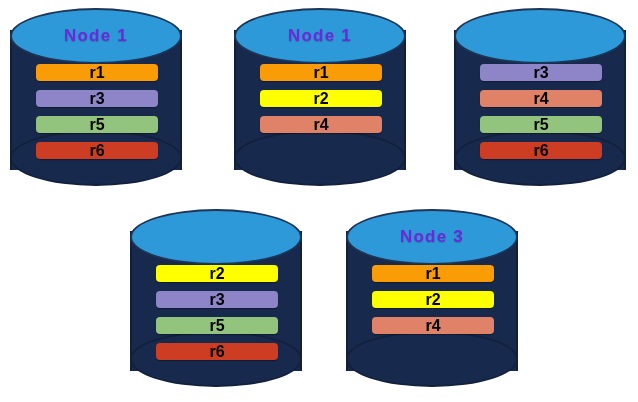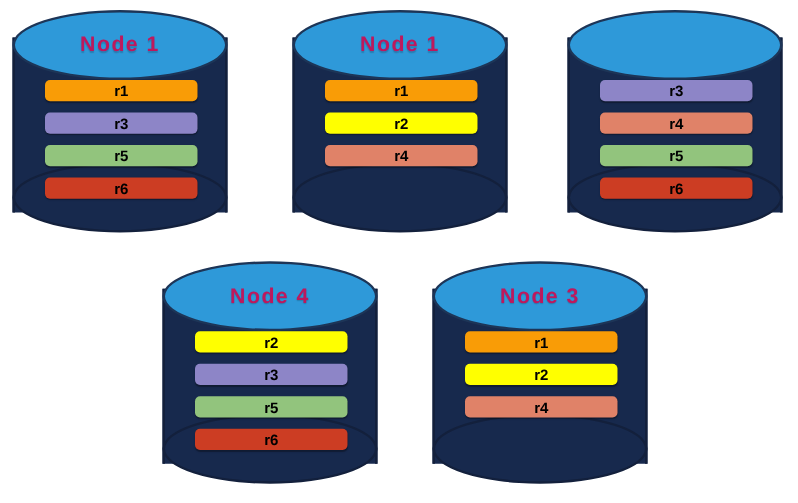--- a/index.html
+++ b/index.html
@@ -58,42 +58,42 @@
   }
   .node-label {
     position: absolute;
     left: 6px;
     top: 4px;
     width: 172px;
     height: 56px;
     display: flex;
     align-items: center;
     justify-content: center;
-    color: #be185d;
+    color: #6d28d9;
     font-size: 17px;
     font-weight: bold;
     letter-spacing: 1.2px;
     text-shadow: 0 1px 1px rgba(0,0,0,0.18);
     pointer-events: none;
   }
 
   .bars {
     position: absolute;
     left: 32px;
     top: 60px;
     width: 122px;
   }
   .bar {
     height: 17px;
     margin-bottom: 9px;
     border-radius: 4px;
     display: flex;
     align-items: center;
     justify-content: center;
-    font-size: 12px;
+    font-size: 16px;
     font-weight: bold;
     color: #000000;
     box-shadow: 0 1px 1px rgba(0,0,0,0.35);
     box-sizing: border-box;
   }
 </style>
 </head>
 <body>
 
 <div id="canvas">
@@ -128,21 +128,20 @@
         <div class="bar" style="background: rgb(141, 133, 199);">r3</div>
         <div class="bar" style="background: rgb(224, 130, 104);">r4</div>
         <div class="bar" style="background: rgb(146, 196, 125);">r5</div>
         <div class="bar" style="background: rgb(204, 61, 35);">r6</div>
       </div>
     </div>
     <div class="node" style="left: 124px; top: 205px;">
       <div class="cyl-body" style="background: rgb(23, 41, 77);"></div>
       <div class="cyl-bottom" style="background: rgb(23, 41, 77);"></div>
       <div class="cyl-top" style="background: rgb(46, 153, 217);"></div>
-      <div class="node-label">Node  4</div>
       <div class="bars">
         <div class="bar" style="background: rgb(255, 255, 0);">r2</div>
         <div class="bar" style="background: rgb(141, 133, 199);">r3</div>
         <div class="bar" style="background: rgb(146, 196, 125);">r5</div>
         <div class="bar" style="background: rgb(204, 61, 35);">r6</div>
       </div>
     </div>
     <div class="node" style="left: 340px; top: 205px;">
       <div class="cyl-body" style="background: rgb(23, 41, 77);"></div>
       <div class="cyl-bottom" style="background: rgb(23, 41, 77);"></div>

